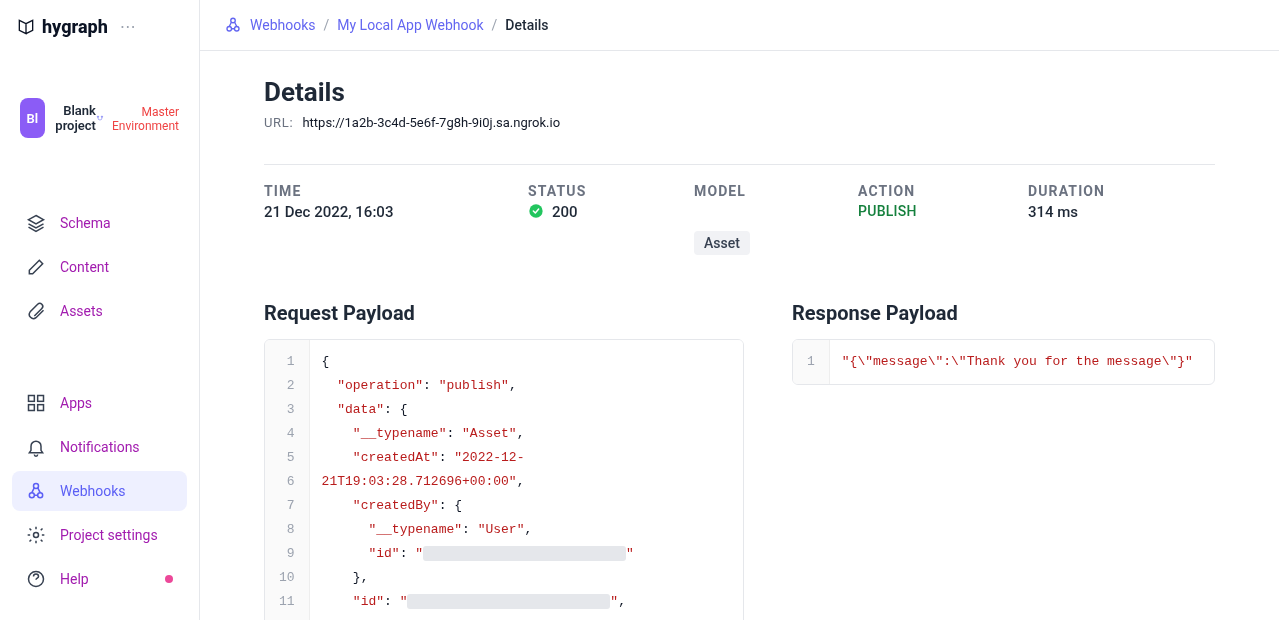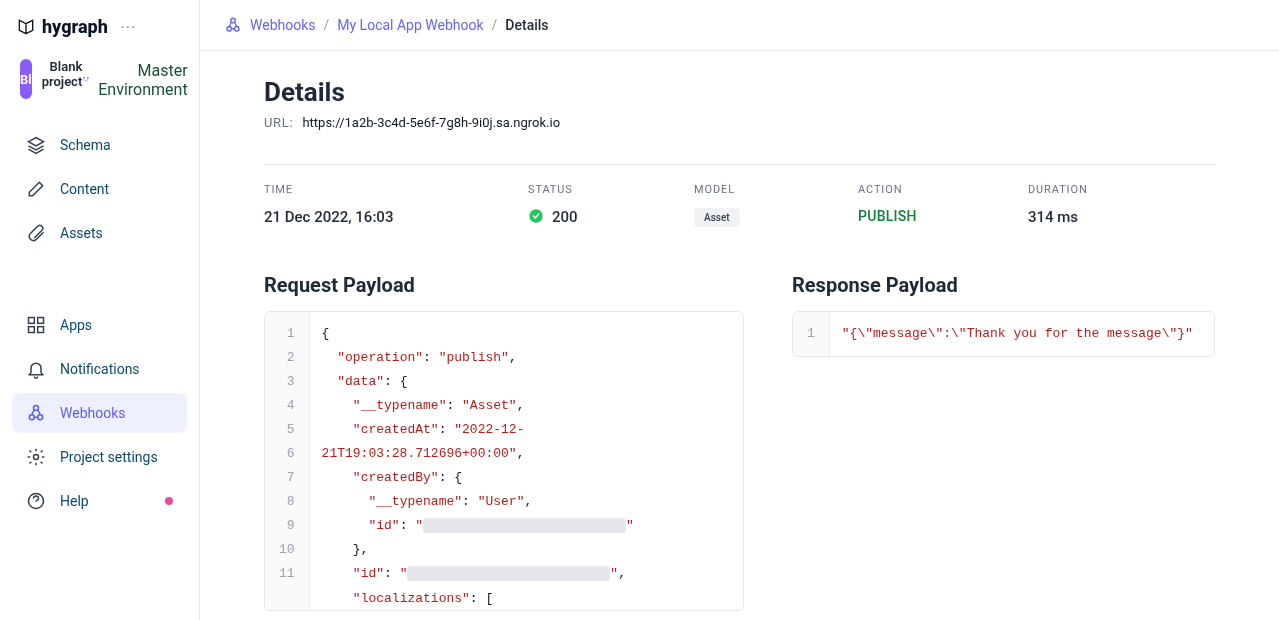--- a/index.html
+++ b/index.html
@@ -1,57 +1,57 @@
 <!DOCTYPE html>
 <html><head>
 <meta charset="utf-8">
 <style>
 * { margin: 0; padding: 0; box-sizing: border-box; }
 body { font-family: -apple-system, BlinkMacSystemFont, "Segoe UI", Roboto, sans-serif; font-size: 14px; color: #1f2937; background: #fff; width: 1279px; height: 620px; overflow: hidden; display: flex; }
-.sidebar { width: 200px; height: 100%; border-right: 1px solid #e5e7eb; display: flex; flex-direction: column; padding: 12px 0; }
+.sidebar { width: 200px; height: 100%; border-right: 1px solid #e5e7eb; display: flex; flex-direction: column; padding: 12px 0; gap: 39px; }
 .logo-row { display: flex; align-items: center; padding: 4px 16px 12px 16px; }
 .logo { display: flex; align-items: center; font-weight: 800; font-size: 18px; color: #0b1324; }
 .logo svg { margin-right: 6px; }
 .logo-dots { margin-left: 12px; color: #9ca3af; font-size: 16px; }
 .project-block { display: flex; align-items: center; padding: 6px 12px; margin: 4px 8px 18px 8px; }
 .project-avatar { width: 40px; height: 40px; border-radius: 8px; background: #8b5cf6; color: #fff; font-size: 13px; font-weight: 600; display: flex; align-items: center; justify-content: center; margin-right: 10px; }
 .project-meta { display: flex; flex-direction: row; text-align: right; }
 .project-name { font-weight: 600; font-size: 13px; }
-.project-env { font-size: 16px; color: #14532d; display: flex; align-items: center; margin-top: 2px; }
+.project-env { font-size: 12px; color: #ef4444; display: flex; align-items: center; margin-top: 2px; }
 .project-env svg { margin-right: 4px; }
 .nav { display: flex; flex-direction: column; padding: 0 4px; }
-.nav-item { display: flex; align-items: center; padding: 10px 14px; border-radius: 8px; margin: 2px 8px; color: #0c4a6e; cursor: pointer; }
+.nav-item { display: flex; align-items: center; padding: 10px 14px; border-radius: 8px; margin: 2px 8px; color: #a21caf; cursor: pointer; }
 .nav-item svg, .nav-item .icon { width: 20px; height: 20px; margin-right: 14px; stroke: #374151; fill: none; stroke-width: 1.8; flex-shrink: 0; }
 .nav-item.active { background: #eef0ff; color: #5b5ff5; }
 .nav-item.active svg { stroke: #5b5ff5; }
 .nav-gap { height: 48px; }
 .nav-dot { width: 8px; height: 8px; border-radius: 50%; background: #ec4899; margin-left: auto; }
 .main { flex: 1; height: 100%; overflow: auto; display: flex; flex-direction: column; }
 .breadcrumbs { padding: 16px 24px; display: flex; align-items: center; color: #6b7280; font-size: 14px; border-bottom: 1px solid #e5e7eb; }
 .breadcrumbs .crumb { color: #6366f1; cursor: pointer; }
 .breadcrumbs .sep { margin: 0 8px; color: #9ca3af; }
 .breadcrumbs .current { color: #1f2937; font-weight: 500; }
 .breadcrumbs svg { stroke: #6366f1; fill: none; stroke-width: 1.8; margin-right: 8px; }
 .page { padding: 26px 64px; }
 .page-title { font-size: 26px; font-weight: 700; margin-bottom: 8px; }
 .url-row { font-size: 13px; color: #6b7280; margin-bottom: 34px; }
 .url-row .label { letter-spacing: 0.05em; margin-right: 6px; }
 .url-row .value { color: #111827; }
 .meta-grid { display: flex; border-top: 1px solid #e5e7eb; padding: 18px 0 22px 0; gap: 18px; }
 .meta-col { display: flex; flex-direction: column; }
 .meta-col.time { width: 246px; }
 .meta-col.status { width: 148px; }
-.meta-col.model { width: 146px; }
+.meta-col.model { width: 146px; gap: 28px; }
 .meta-col.action { width: 152px; }
 .meta-col.duration { flex: 1; }
-.meta-label { text-transform: uppercase; letter-spacing: 0.08em; font-size: 11px; color: #6b7280; margin-bottom: 12px; font-weight: 400; }
+.meta-label { text-transform: uppercase; letter-spacing: 0.08em; font-size: 14px; color: #6b7280; margin-bottom: 4px; font-weight: 700; }
 .meta-value { font-size: 15px; color: #1f2937; display: flex; align-items: center; font-weight: 500; }
 .status-ok { display: inline-flex; align-items: flex-start; }
 .status-ok svg { margin-right: 8px; }
-.badge { display: inline-block; padding: 4px 10px; border-radius: 4px; background: #f1f2f5; color: #374151; font-size: 10px; font-weight: 500; }
+.badge { display: inline-block; padding: 4px 10px; border-radius: 4px; background: #f1f2f5; color: #374151; font-size: 14px; font-weight: 500; }
 .action-verb { color: #15803d; font-weight: 500; font-size: 14px; letter-spacing: 0.02em; }
 .payloads { display: flex; gap: 48px; margin-top: 24px; }
 .payload-col { flex: 1; }
 .payload-col.left { flex: 0 0 480px; }
 .payload-title { font-size: 20px; font-weight: 700; margin-bottom: 14px; }
 .code-box { border: 1px solid #e5e7eb; border-radius: 6px; font-family: "SFMono-Regular", Consolas, "Liberation Mono", Menlo, monospace; font-size: 13px; line-height: 1.85; background: #fff; display: flex; max-height: 300px; overflow: auto; }
 .gutter { color: #9ca3af; background: #fafafa; text-align: right; padding: 10px 8px; border-right: 1px solid #eee; user-select: none; }
 .gutter div { padding: 0 6px; }
 .code { padding: 10px 12px; white-space: pre; color: #111827; flex: 1; }
 .tok-key { color: #b91c1c; }

